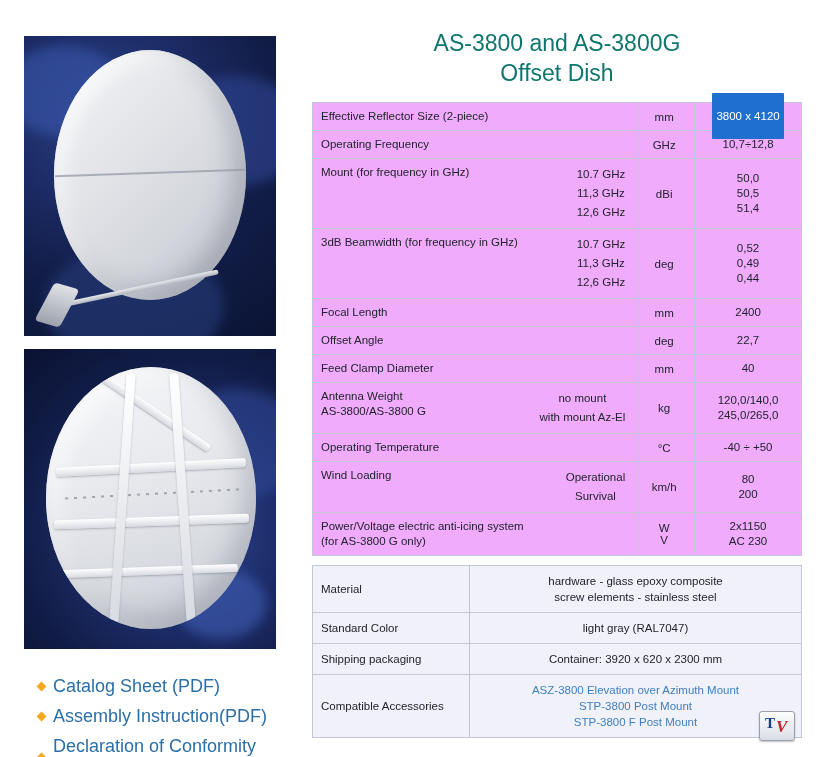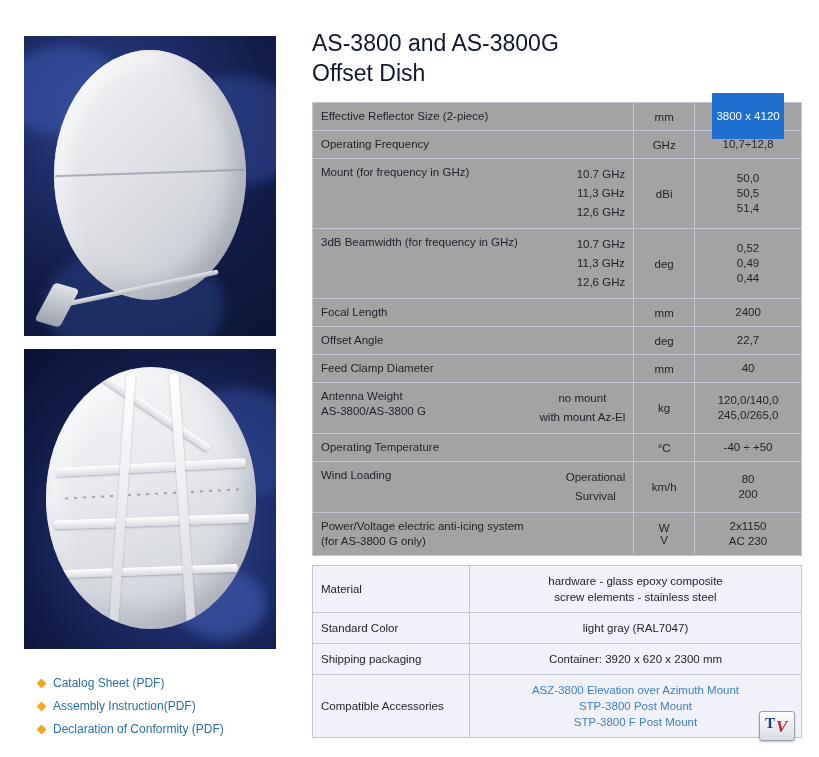--- a/index.html
+++ b/index.html
@@ -129,21 +129,21 @@
   .links {
     position: absolute;
     left: 38px;
     top: 676px;
     width: 260px;
   }
   .link-row {
     display: flex;
     align-items: center;
     margin-bottom: 9px;
-    font-size: 12px;
+    font-size: 18px;
   }
   .bullet {
     width: 7px; height: 7px;
     background: #f2a922;
     transform: rotate(45deg);
     margin-right: 8px;
     flex: 0 0 auto;
   }
   .link-row a {
     color: #2b6fa8;
@@ -151,40 +151,40 @@
   }
 
   
   .right-col {
     position: absolute;
     left: 312px;
     top: 28px;
     width: 490px;
   }
   .title {
-    text-align: left;
-    color: #0f172a;
+    text-align: center;
+    color: #0f766e;
     font-size: 23px;
     line-height: 30px;
     font-family: "Liberation Sans", sans-serif;
     margin-bottom: 14px;
   }
   .spec-table {
     border-collapse: collapse;
     width: 490px;
     border: 1px solid #b9bccb;
     background: #f3f3fa;
     font-size: 11.5px;
     color: #22242c;
   }
   .spec-table td {
     border: 1px solid #c3c6d4;
     padding: 6px 8px;
     vertical-align: middle;
-    background: #a3a3a3;
+    background: #f0abfc;
   }
   .spec-table tr td:first-child { width: 330px; }
   .col-unit { width: 46px; text-align: center; white-space: nowrap; }
   .col-val  { width: 92px; text-align: center; white-space: nowrap; line-height: 15px; }
   .namecell { position: relative; line-height: 15px; }
   .sub-right {
     float: right;
     text-align: center;
     line-height: 19px;
   }

